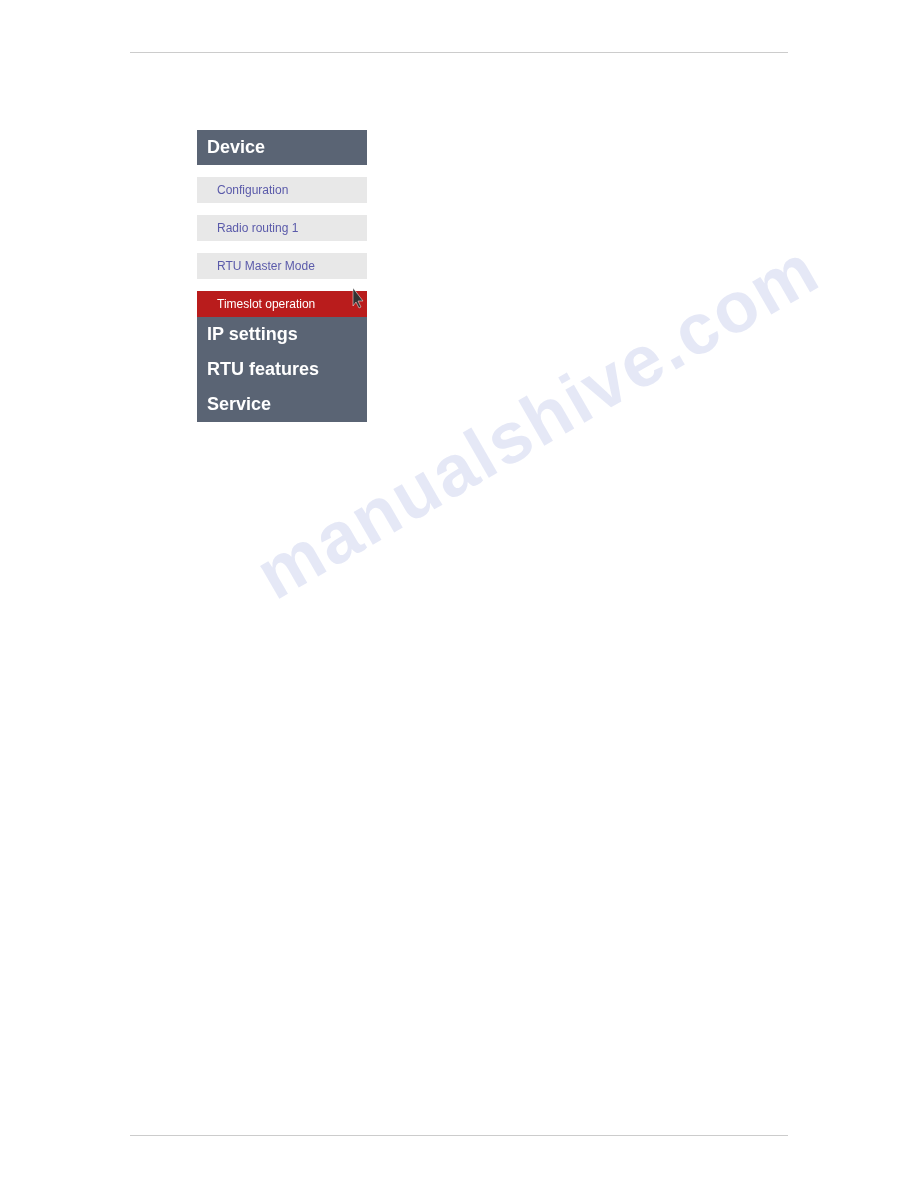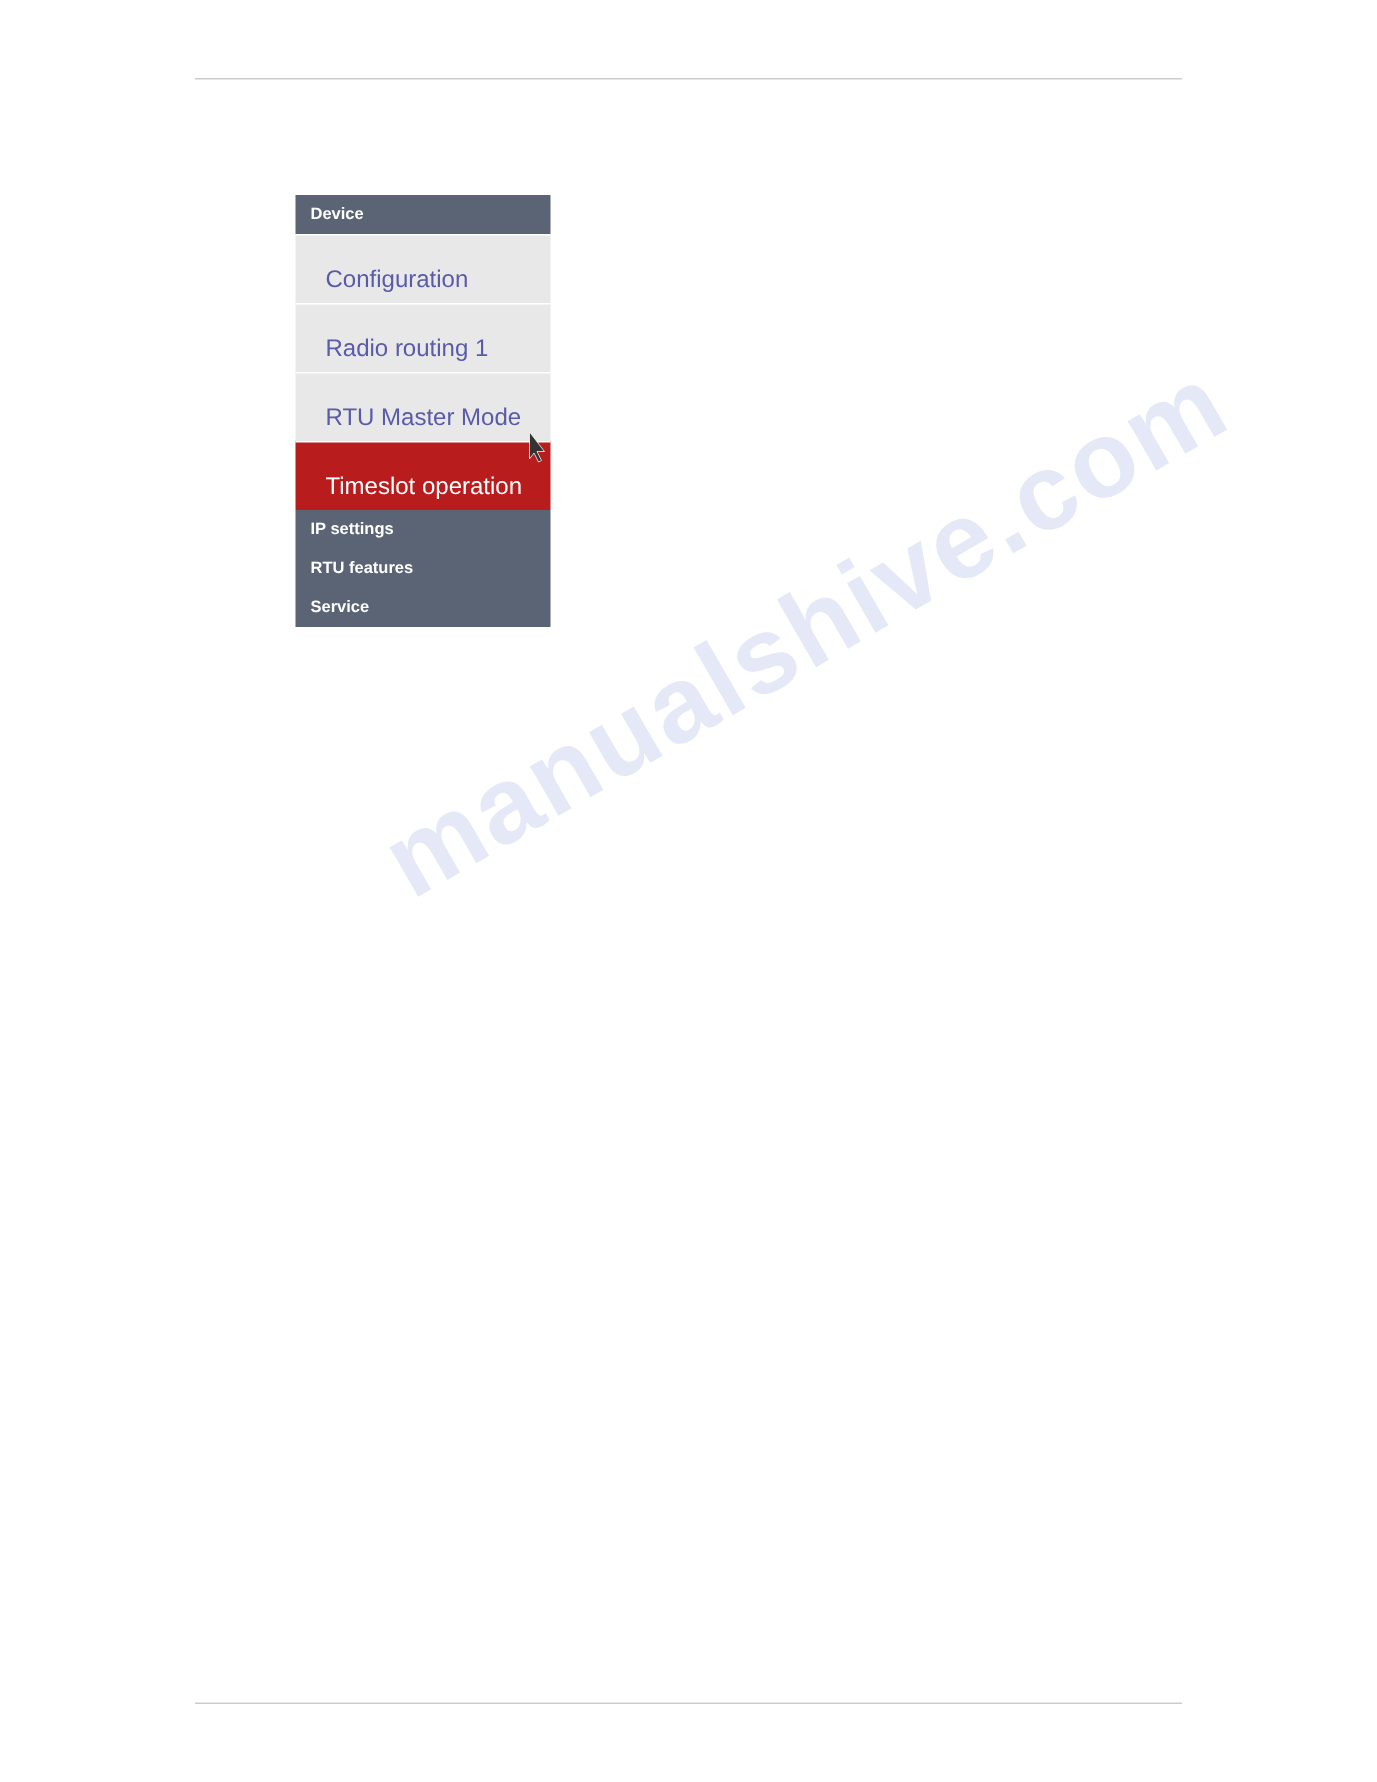--- a/index.html
+++ b/index.html
@@ -40,32 +40,33 @@
       position: absolute;
       top: 130px;
       left: 197px;
       width: 170px;
     }
 
     .sidebar-category {
       background: #5a6474;
       color: #ffffff;
       padding: 7px 10px;
-      font-size: 11px;
+      font-size: 18px;
       font-weight: bold;
       cursor: pointer;
     }
 
     .sidebar-item {
       background: #e8e8e8;
       color: #5a5aaa;
-      padding: 21px 10px 6px 20px;
-      font-size: 16px;
+      padding: 6px 10px 6px 20px;
+      font-size: 12px;
       cursor: pointer;
       border-top: 1px solid #ffffff;
+      margin-top: 11px;
     }
 
     .sidebar-item.active {
       background: #b91c1c;
       color: #ffffff;
     }
 
     .watermark {
       position: absolute;
       top: 380px;

